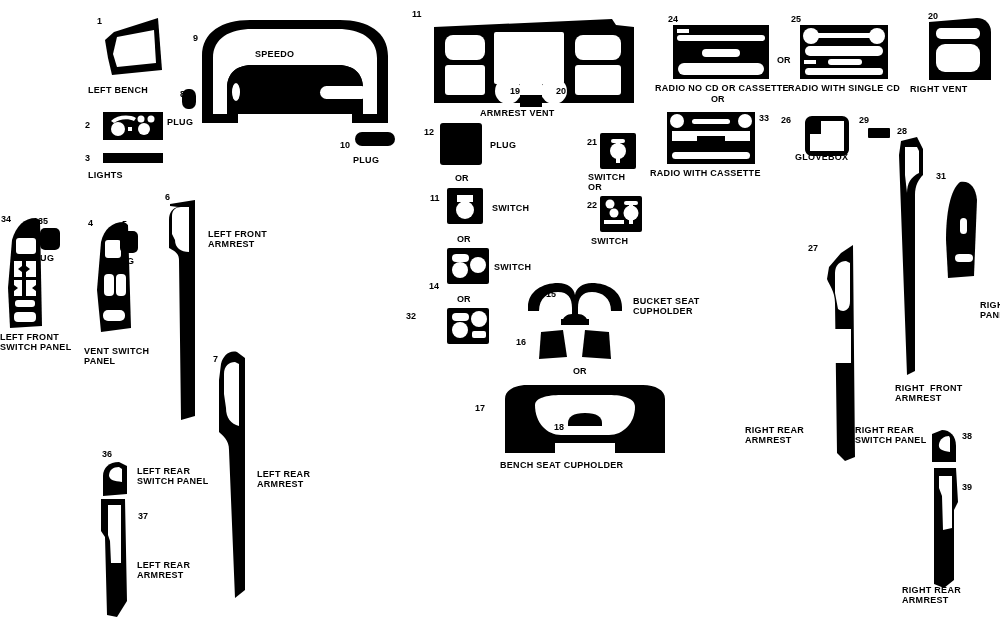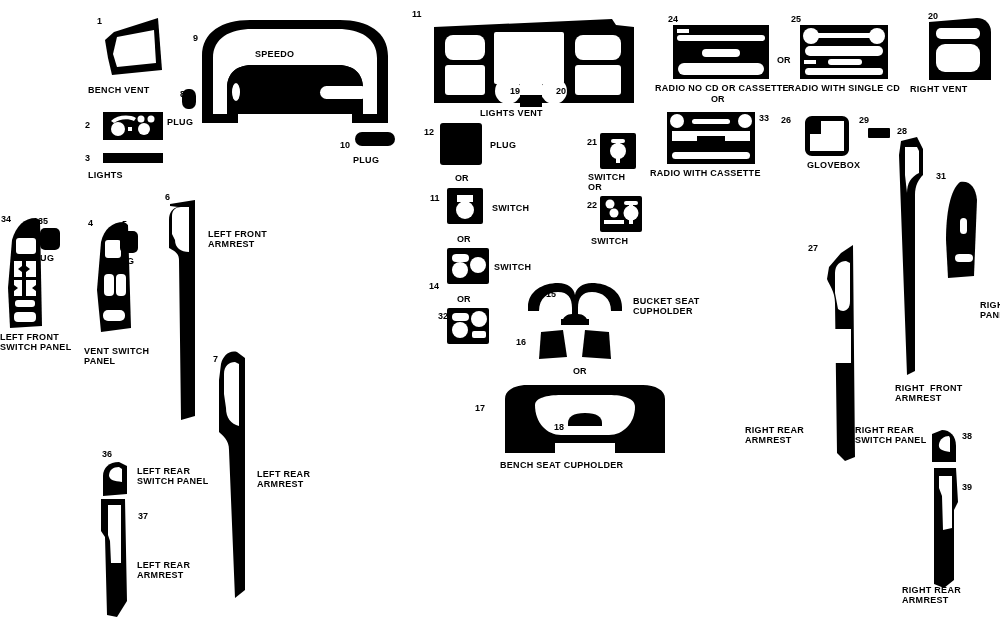--- a/index.html
+++ b/index.html
@@ -51,21 +51,21 @@
 
 <div id="stage">
 
   <div class="part" style="left:100px;top:18px;">
     <svg width="62" height="58" viewBox="0 0 62 58">
       <path class="blk" d="M14,14 L58,0 L62,52 L12,57 L8,40 L5,22 Z"></path>
       <path class="wht" d="M17,19 L54,12 L56,45 L17,49 L13,36 Z"></path>
     </svg>
   </div>
   <div class="num" style="left:97px;top:17px;">1</div>
-  <div class="cap ctr" style="left:88px;top:85px;width:90px;">BENCH VENT</div>
+  <div class="cap ctr" style="left:88px;top:85px;width:90px;">LEFT BENCH</div>
 
   <div class="part" style="left:103px;top:112px;">
     <svg width="60" height="28" viewBox="0 0 60 28">
       <rect class="blk" x="0" y="0" width="60" height="28"></rect>
       <path class="wht" d="M8,9 C14,3 26,2 33,6 L31,9 C25,6 16,7 11,11 Z"></path>
       <circle class="wht" cx="15" cy="17" r="7"></circle>
       <circle class="wht" cx="41" cy="17" r="6"></circle>
       <circle class="wht" cx="38" cy="7" r="3.5"></circle>
       <circle class="wht" cx="48" cy="7" r="3.5"></circle>
       <rect class="wht" x="25" y="15" width="4" height="4"></rect>
@@ -125,21 +125,21 @@
       <rect class="wht" x="141" y="46" width="46" height="30" rx="3" ry="3"></rect>
       <circle class="wht" cx="74" cy="72" r="13"></circle>
       <circle class="wht" cx="97" cy="72" r="13"></circle>
       <circle class="wht" cx="120" cy="72" r="13"></circle>
       <rect class="blk" x="86" y="76" width="22" height="12"></rect>
     </svg>
   </div>
   <div class="num" style="left:412px;top:10px;">11</div>
   <div class="num" style="left:510px;top:87px;">19</div>
   <div class="num" style="left:556px;top:87px;">20</div>
-  <div class="cap ctr" style="left:480px;top:108px;width:110px;">LIGHTS VENT</div>
+  <div class="cap ctr" style="left:480px;top:108px;width:110px;">ARMREST VENT</div>
 
   <div class="part" style="left:440px;top:123px;">
     <svg width="42" height="42" viewBox="0 0 42 42">
       <rect class="blk" x="0" y="0" width="42" height="42" rx="3" ry="3"></rect>
     </svg>
   </div>
   <div class="num" style="left:424px;top:128px;">12</div>
   <div class="cap lft" style="left:490px;top:140px;">PLUG</div>
   <div class="or" style="left:455px;top:173px;">OR</div>
 
@@ -169,21 +169,21 @@
 
   <div class="part" style="left:447px;top:308px;">
     <svg width="42" height="36" viewBox="0 0 42 36">
       <rect class="blk" x="0" y="0" width="42" height="36" rx="2" ry="2"></rect>
       <rect class="wht" x="5" y="5" width="17" height="8" rx="4" ry="4"></rect>
       <circle class="wht" cx="13" cy="22" r="8"></circle>
       <circle class="wht" cx="32" cy="11" r="8"></circle>
       <rect class="wht" x="25" y="23" width="14" height="7" rx="2" ry="2"></rect>
     </svg>
   </div>
-  <div class="num" style="left:438px;top:312px;text-align:right;">32</div>
+  <div class="num" style="left:406px;top:312px;text-align:right;">32</div>
 
   <div class="part" style="left:600px;top:133px;">
     <svg width="36" height="36" viewBox="0 0 36 36">
       <rect class="blk" x="0" y="0" width="36" height="36" rx="2" ry="2"></rect>
       <rect class="wht" x="11" y="6" width="14" height="4" rx="2" ry="2"></rect>
       <circle class="wht" cx="18" cy="18" r="8"></circle>
       <rect class="wht" x="16" y="9" width="4" height="8"></rect>
       <rect class="wht" x="16" y="24" width="4" height="6"></rect>
     </svg>
   </div>
@@ -283,21 +283,21 @@
   <div class="num" style="left:759px;top:114px;">33</div>
   <div class="cap ctr" style="left:650px;top:168px;width:124px;">RADIO WITH CASSETTE</div>
 
   <div class="part" style="left:805px;top:116px;">
     <svg width="44" height="40" viewBox="0 0 44 40">
       <path class="blk" d="M0,7 C0,3 3,0 7,0 L37,0 C41,0 44,3 44,7 L44,33 C44,37 41,40 37,40 L7,40 C3,40 0,37 0,33 Z"></path>
       <path class="wht" d="M16,5 L39,5 L39,35 L5,35 L5,18 L16,18 Z"></path>
     </svg>
   </div>
   <div class="num" style="left:781px;top:116px;">26</div>
-  <div class="cap ctr" style="left:795px;top:160px;width:64px;margin-left:12px;">GLOVEBOX</div>
+  <div class="cap ctr" style="left:795px;top:152px;width:64px;">GLOVEBOX</div>
 
   <div class="part" style="left:868px;top:128px;">
     <svg width="22" height="10" viewBox="0 0 22 10">
       <rect class="blk" x="0" y="0" width="22" height="10" rx="1" ry="1"></rect>
     </svg>
   </div>
   <div class="num" style="left:859px;top:116px;">29</div>
 
   <div class="part" style="left:927px;top:18px;">
     <svg width="64" height="62" viewBox="0 0 64 62">

